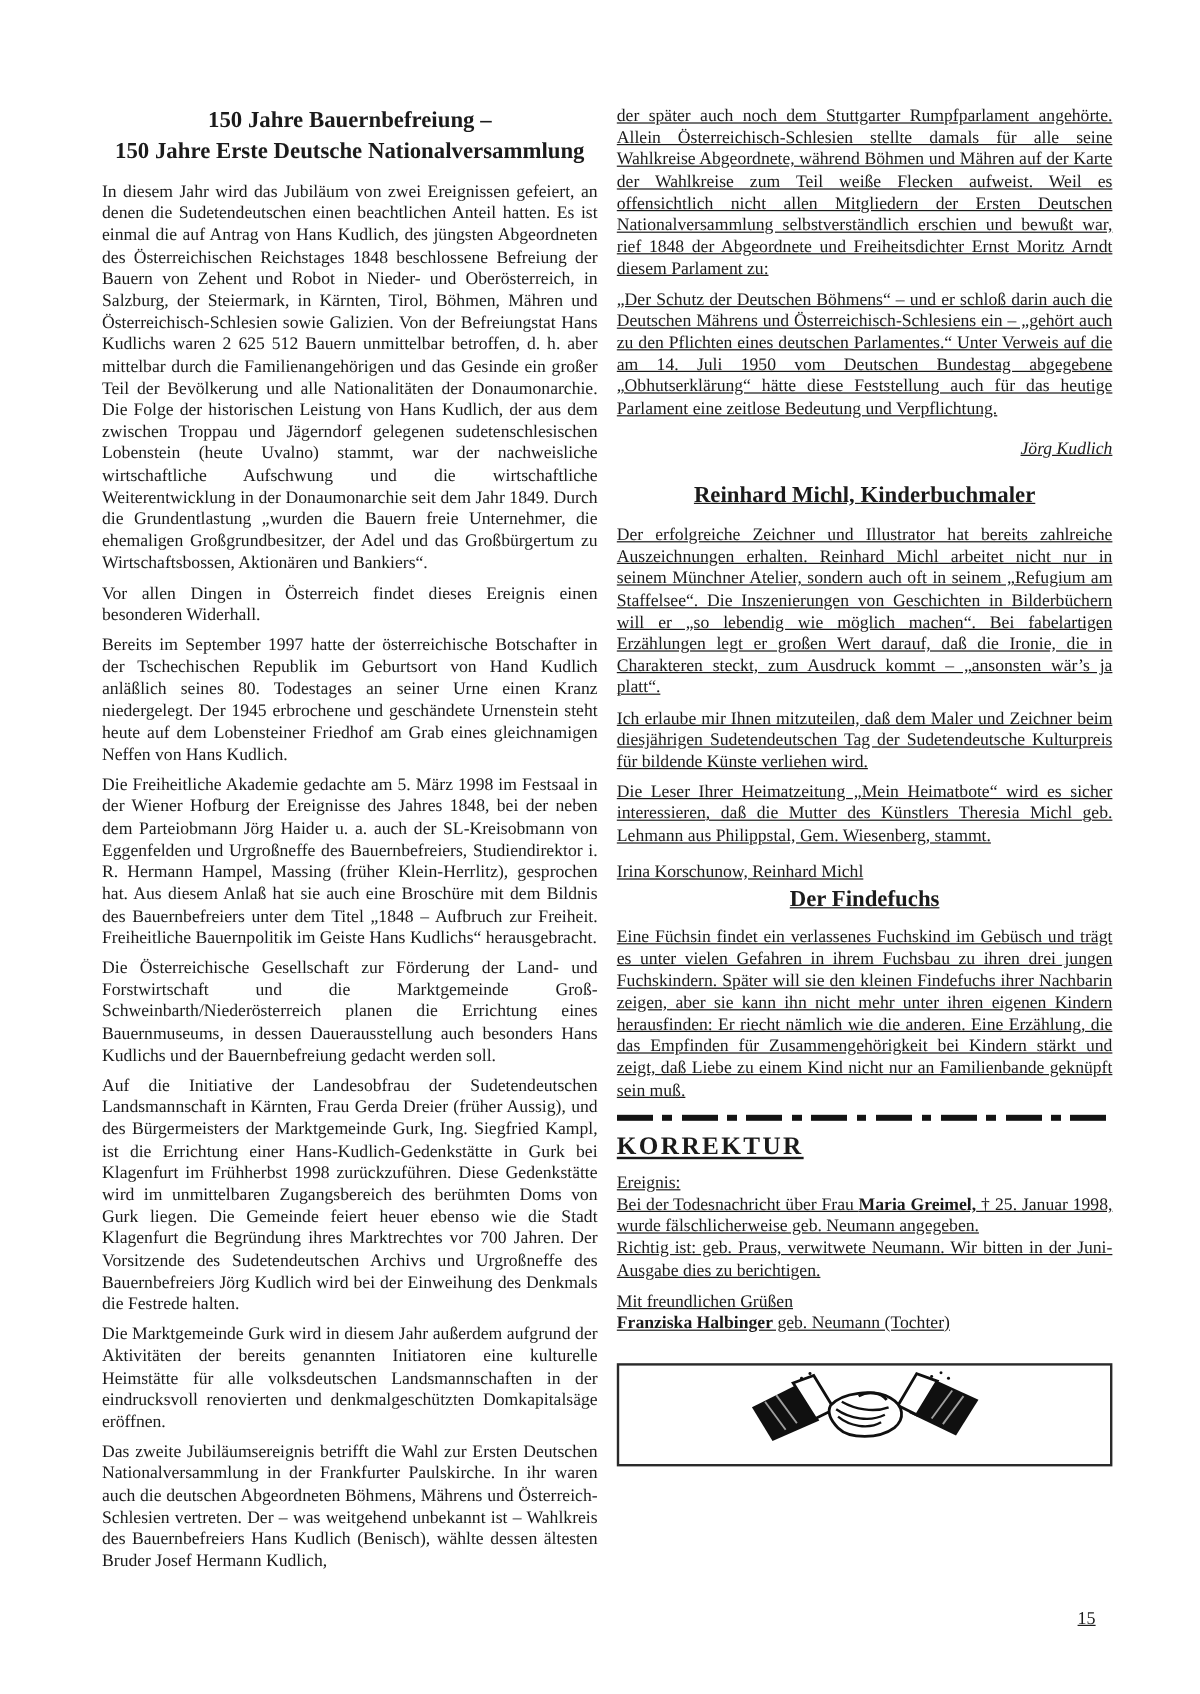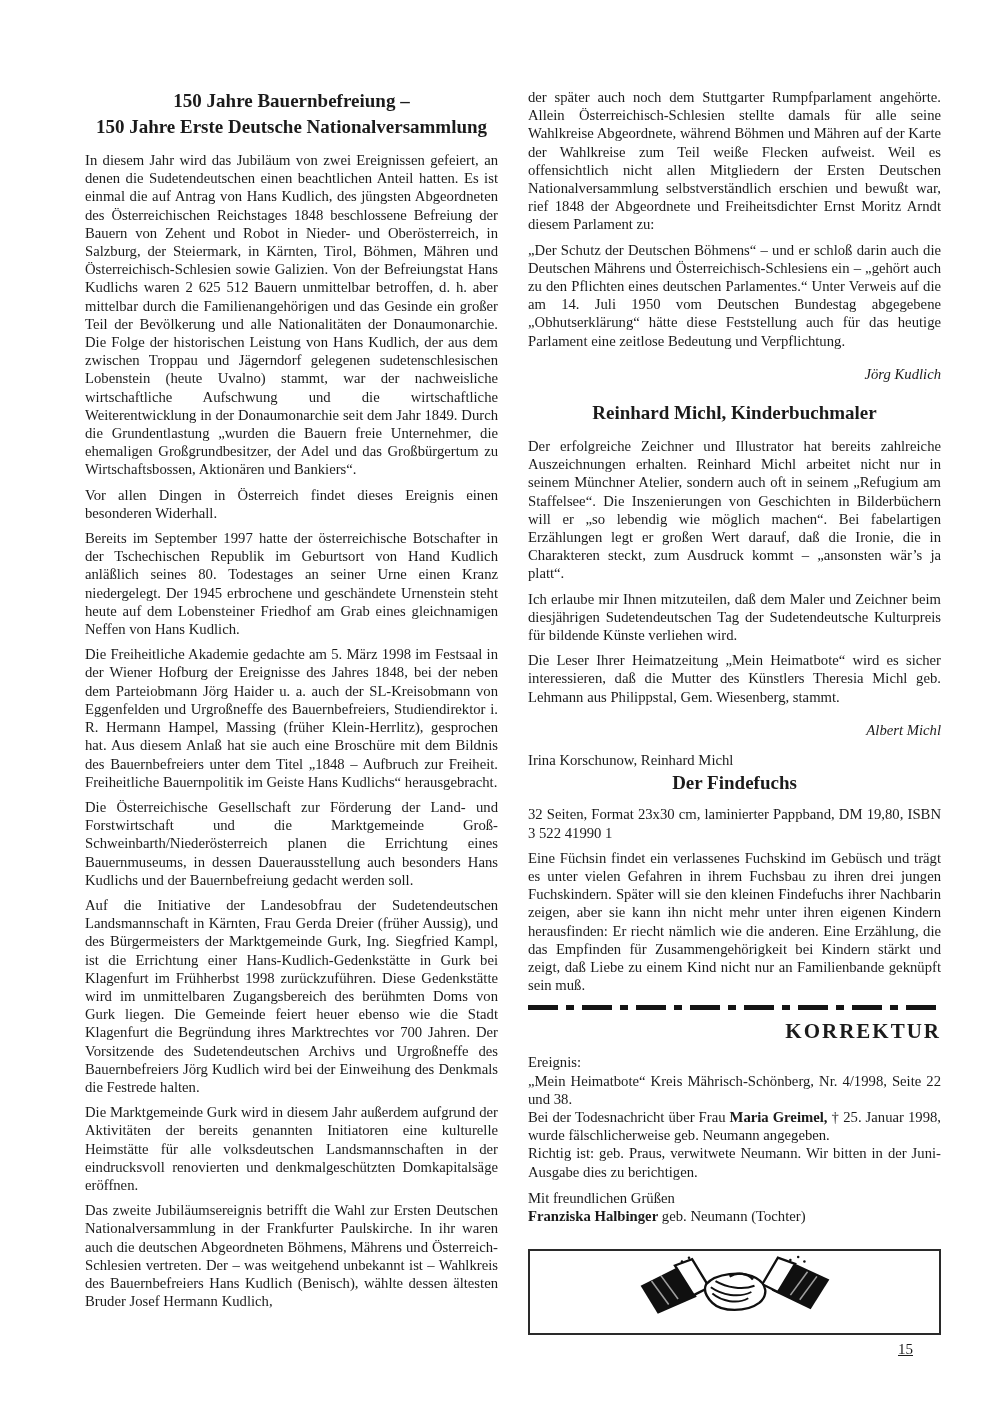--- a/index.html
+++ b/index.html
@@ -20,21 +20,21 @@
     inset: 0;
     background: #ffffff;
     padding-left: 16px;
   }
   .col {
     position: absolute;
     top: 88px;
     width: 413px;
   }
   .col-left  { left: 85px; }
-  .col-right { left: 528px; }
+  .col-right { left: 514px; text-decoration: underline; }
 
   .headline {
     font-size: 19px;
     line-height: 26px;
     font-weight: bold;
     text-align: center;
     margin: 0 0 11px 0;
   }
   .headline .tline { display: block; }
 
@@ -42,21 +42,21 @@
     font-size: 19px;
     line-height: 24px;
     font-weight: bold;
     text-align: center;
     margin: 18px 0 12px 0;
   }
   .korrektur-head {
     font-size: 21px;
     line-height: 24px;
     font-weight: bold;
-    text-align: right;
+    text-align: left;
     letter-spacing: 2px;
     margin: 0 0 10px 0;
   }
 
   p.body {
     font-size: 14.7px;
     line-height: 18.2px;
     text-align: justify;
     margin: 0 0 7px 0;
   }
@@ -129,32 +129,29 @@
 
   <div class="col col-right">
     <p class="body">der später auch noch dem Stuttgarter Rumpfparlament angehörte. Allein Österreichisch-Schlesien stellte damals für alle seine Wahlkreise Abgeordnete, während Böhmen und Mähren auf der Karte der Wahlkreise zum Teil weiße Flecken aufweist. Weil es offensichtlich nicht allen Mitgliedern der Ersten Deutschen Nationalversammlung selbstverständlich erschien und bewußt war, rief 1848 der Abgeordnete und Freiheitsdichter Ernst Moritz Arndt diesem Parlament zu:</p>
     <p class="body m0">„Der Schutz der Deutschen Böhmens“ – und er schloß darin auch die Deutschen Mährens und Österreichisch-Schlesiens ein – „gehört auch zu den Pflichten eines deutschen Parlamentes.“ Unter Verweis auf die am 14. Juli 1950 vom Deutschen Bundestag abgegebene „Obhutserklärung“ hätte diese Feststellung auch für das heutige Parlament eine zeitlose Bedeutung und Verpflichtung.</p>
     <div class="sig-line">Jörg Kudlich</div>
 
     <h2 class="subhead">Reinhard Michl, Kinderbuchmaler</h2>
     <p class="body">Der erfolgreiche Zeichner und Illustrator hat bereits zahlreiche Auszeichnungen erhalten. Reinhard Michl arbeitet nicht nur in seinem Münchner Atelier, sondern auch oft in seinem „Refugium am Staffelsee“. Die Inszenierungen von Geschichten in Bilderbüchern will er „so lebendig wie möglich machen“. Bei fabelartigen Erzählungen legt er großen Wert darauf, daß die Ironie, die in Charakteren steckt, zum Ausdruck kommt – „ansonsten wär’s ja platt“.</p>
     <p class="body">Ich erlaube mir Ihnen mitzuteilen, daß dem Maler und Zeichner beim diesjährigen Sudetendeutschen Tag der Sudetendeutsche Kulturpreis für bildende Künste verliehen wird.</p>
     <p class="body m0">Die Leser Ihrer Heimatzeitung „Mein Heimatbote“ wird es sicher interessieren, daß die Mutter des Künstlers Theresia Michl geb. Lehmann aus Philippstal, Gem. Wiesenberg, stammt.</p>
-    <div class="sig-line">Albert Michl</div>
 
     <p class="byline">Irina Korschunow, Reinhard Michl</p>
     <h2 class="subhead" style="margin-top:2px; margin-bottom:10px;">Der Findefuchs</h2>
-    <p class="body">32 Seiten, Format 23x30 cm, laminierter Pappband, DM 19,80, ISBN 3 522 41990 1</p>
     <p class="body m0">Eine Füchsin findet ein verlassenes Fuchskind im Gebüsch und trägt es unter vielen Gefahren in ihrem Fuchsbau zu ihren drei jungen Fuchskindern. Später will sie den kleinen Findefuchs ihrer Nachbarin zeigen, aber sie kann ihn nicht mehr unter ihren eigenen Kindern herausfinden: Er riecht nämlich wie die anderen. Eine Erzählung, die das Empfinden für Zusammengehörigkeit bei Kindern stärkt und zeigt, daß Liebe zu einem Kind nicht nur an Familienbande geknüpft sein muß.</p>
 
     <div class="dash-dot-divider"></div>
 
     <h2 class="korrektur-head">KORREKTUR</h2>
     <p class="body m0">Ereignis:</p>
-    <p class="body m0">„Mein Heimatbote“ Kreis Mährisch-Schönberg, Nr. 4/1998, Seite 22 und 38.</p>
     <p class="body m0"><span>Bei der Todesnachricht über Frau </span><span class="bold-inline">Maria Greimel,</span><span> † 25. Januar 1998, wurde fälschlicherweise geb. Neumann angegeben.</span></p>
     <p class="body m0">Richtig ist: geb. Praus, verwitwete Neumann. Wir bitten in der Juni-Ausgabe dies zu berichtigen.</p>
     <div class="closing-block">
       <p class="body m0">Mit freundlichen Grüßen</p>
       <p class="body m0"><span class="bold-inline">Franziska Halbinger</span><span> geb. Neumann (Tochter)</span></p>
     </div>
 
     <div class="handshake-box">
       <svg viewBox="0 0 250 100" width="200" height="78" aria-hidden="true">
 

